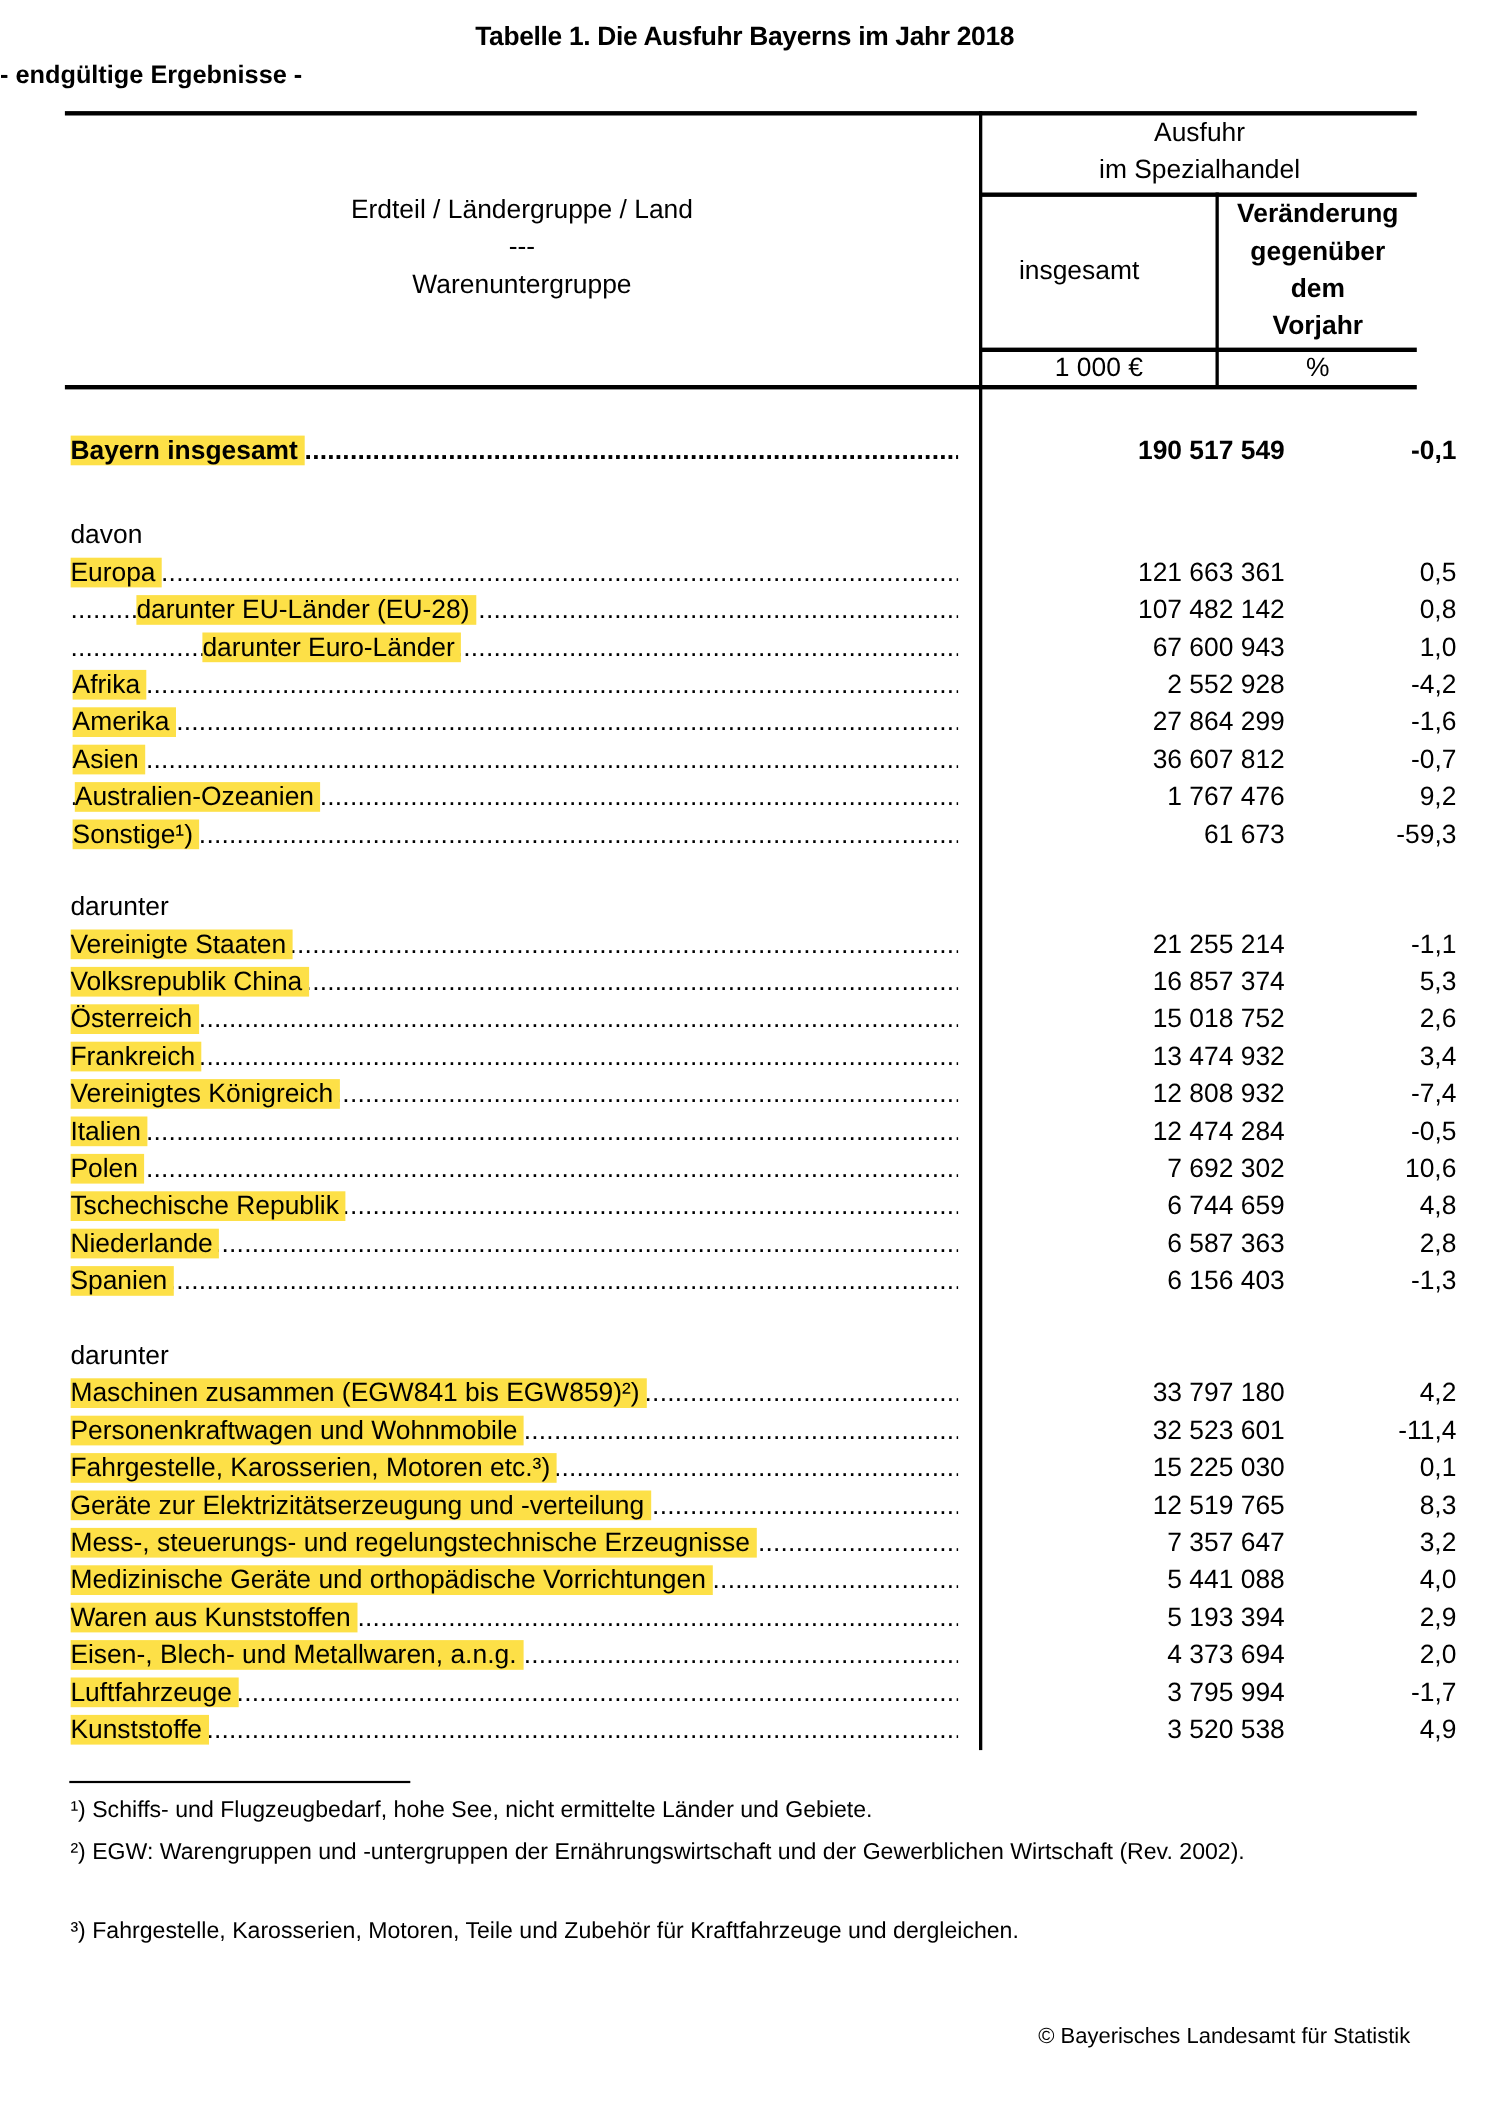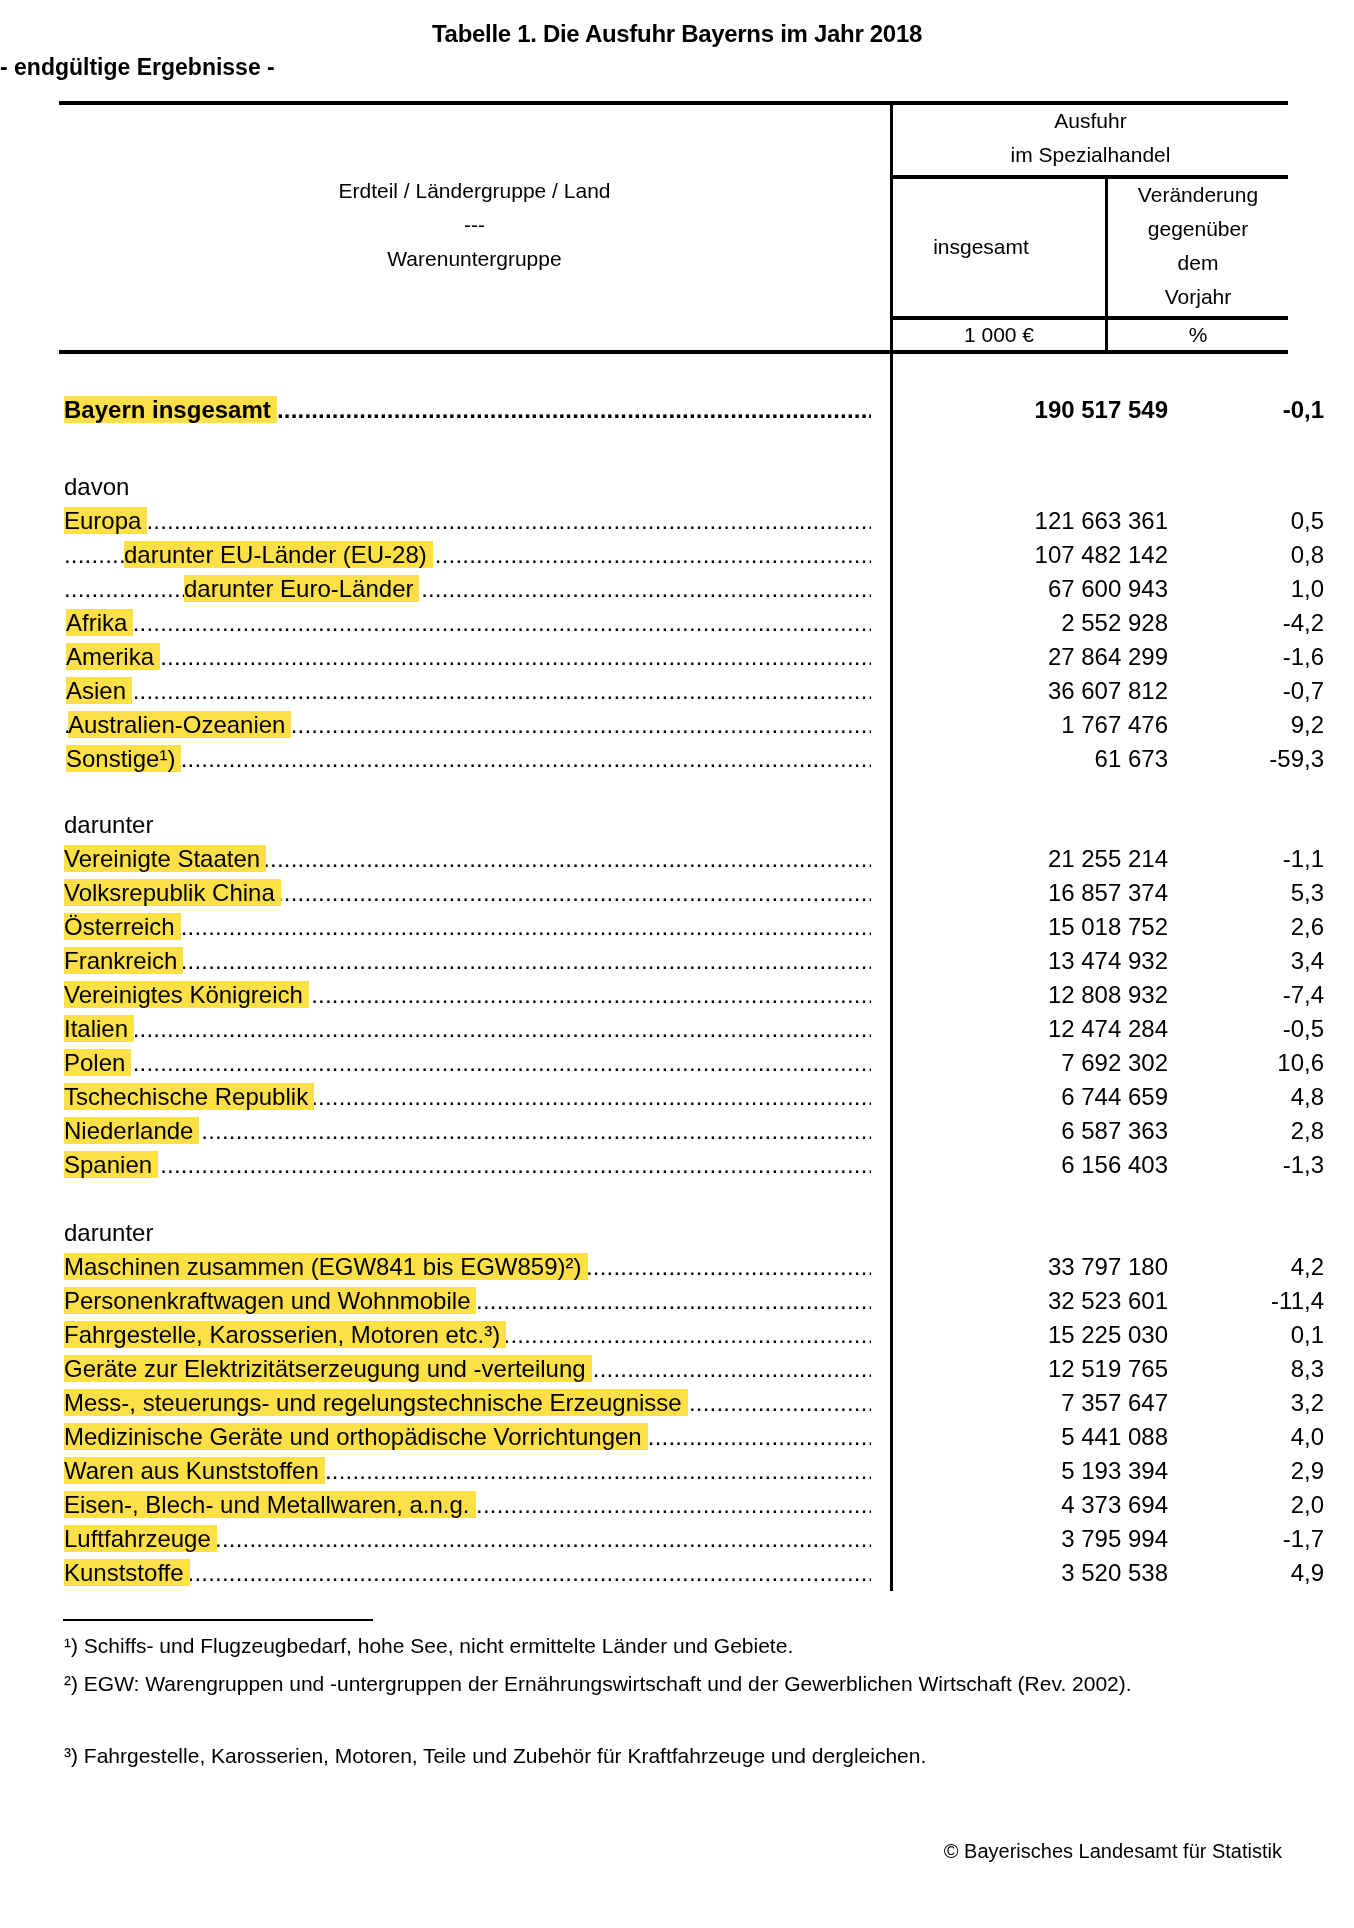--- a/index.html
+++ b/index.html
@@ -12,21 +12,21 @@
     left: 0; width: 1354px; top: 20px; text-align: center;
     font-size: 24px; font-weight: bold; letter-spacing: -0.3px;
   }
   .subtitle {
     left: 0; width: 1158px; top: 54px; text-align: left;
     font-size: 23px;
     font-weight: bold;
   }
   .hline { position: absolute; background: #000; }
   .vline { position: absolute; background: #000; }
-  .hdr { position: absolute; text-align: center; font-size: 21px; line-height: 34px; }
+  .hdr { position: absolute; text-align: center; font-size: 24px; line-height: 34px; }
 
   .row {
     position: absolute; left: 64px; width: 1228px; height: 34px;
     font-size: 24px; line-height: 34px;
   }
   .row .label {
     position: absolute; left: 0; width: 807px; white-space: nowrap; overflow: hidden;
   }
   .row .label .txt { background: #fde047; padding-right: 6px; position: relative; z-index: 1; }
   .row .label .dots {
@@ -66,21 +66,21 @@
 <div class="hdr" style="left:59px; top:174px; width:831px;">
   <div>Erdteil / Ländergruppe / Land</div>
   <div>---</div>
   <div>Warenuntergruppe</div>
 </div>
 <div class="hdr" style="left:893px; top:104px; width:395px;">
   <div>Ausfuhr</div>
   <div>im Spezialhandel</div>
 </div>
 <div class="hdr" style="left:893px; top:230px; width:176px;">insgesamt</div>
-<div class="hdr" style="left:1108px; top:178px; width:180px;">
+<div class="hdr" style="left:1108px; top:178px; width:180px;font-weight:bold;">
   <div>Veränderung</div>
   <div>gegenüber</div>
   <div>dem</div>
   <div>Vorjahr</div>
 </div>
 <div class="hdr" style="left:893px; top:319px; width:212px; line-height:32px;">1 000 €</div>
 <div class="hdr" style="left:1108px; top:319px; width:180px; line-height:32px;">%</div>
 
 <div class="row bold" style="top:393px;">
   <div class="label">

